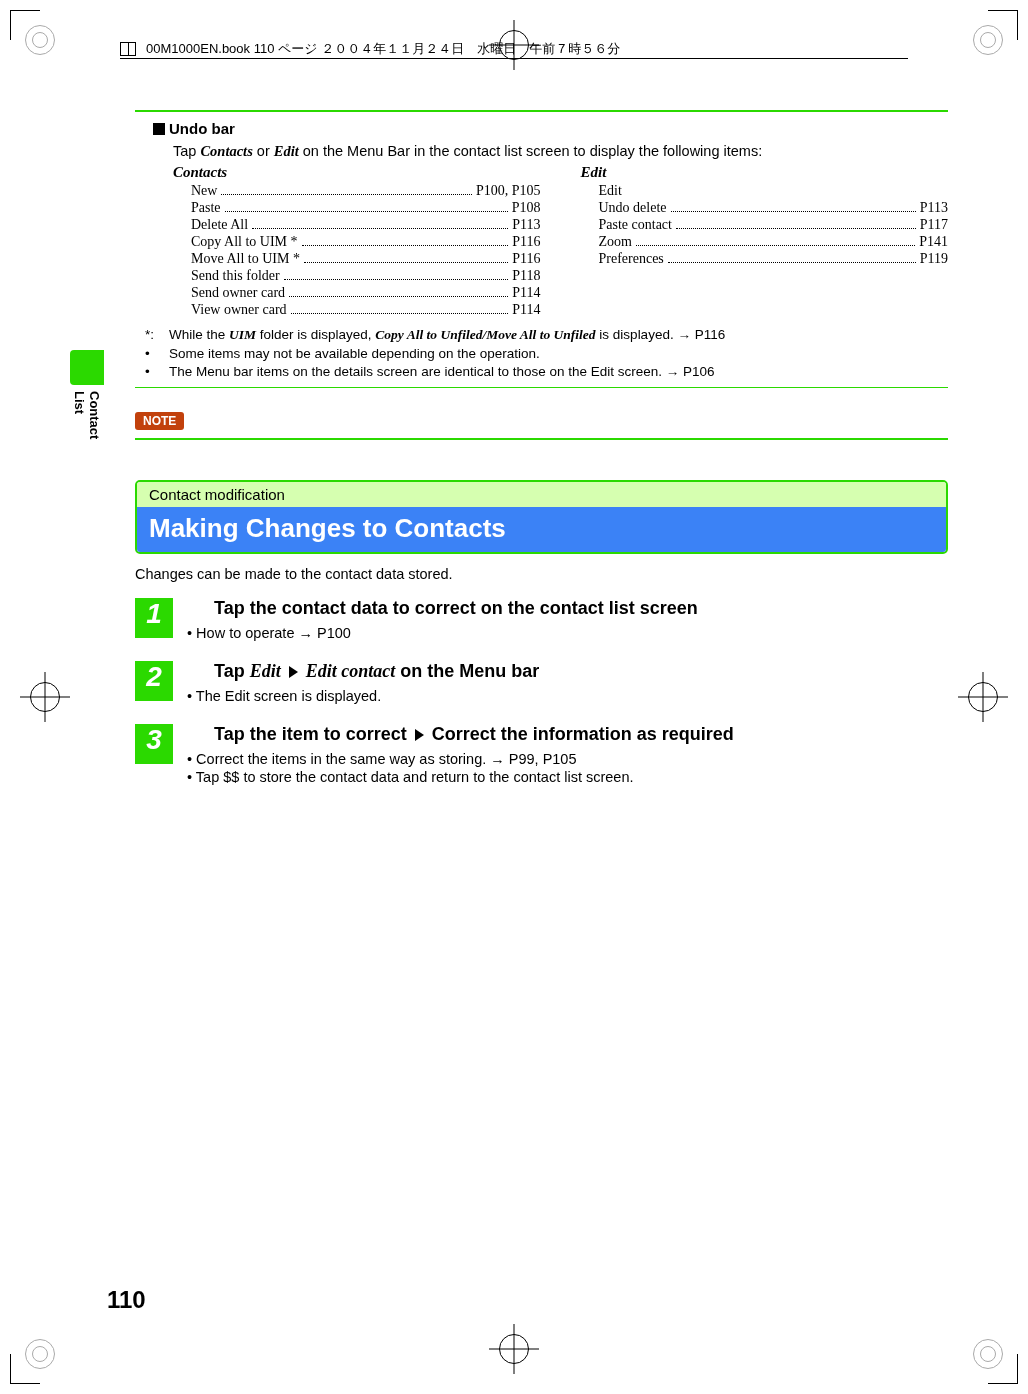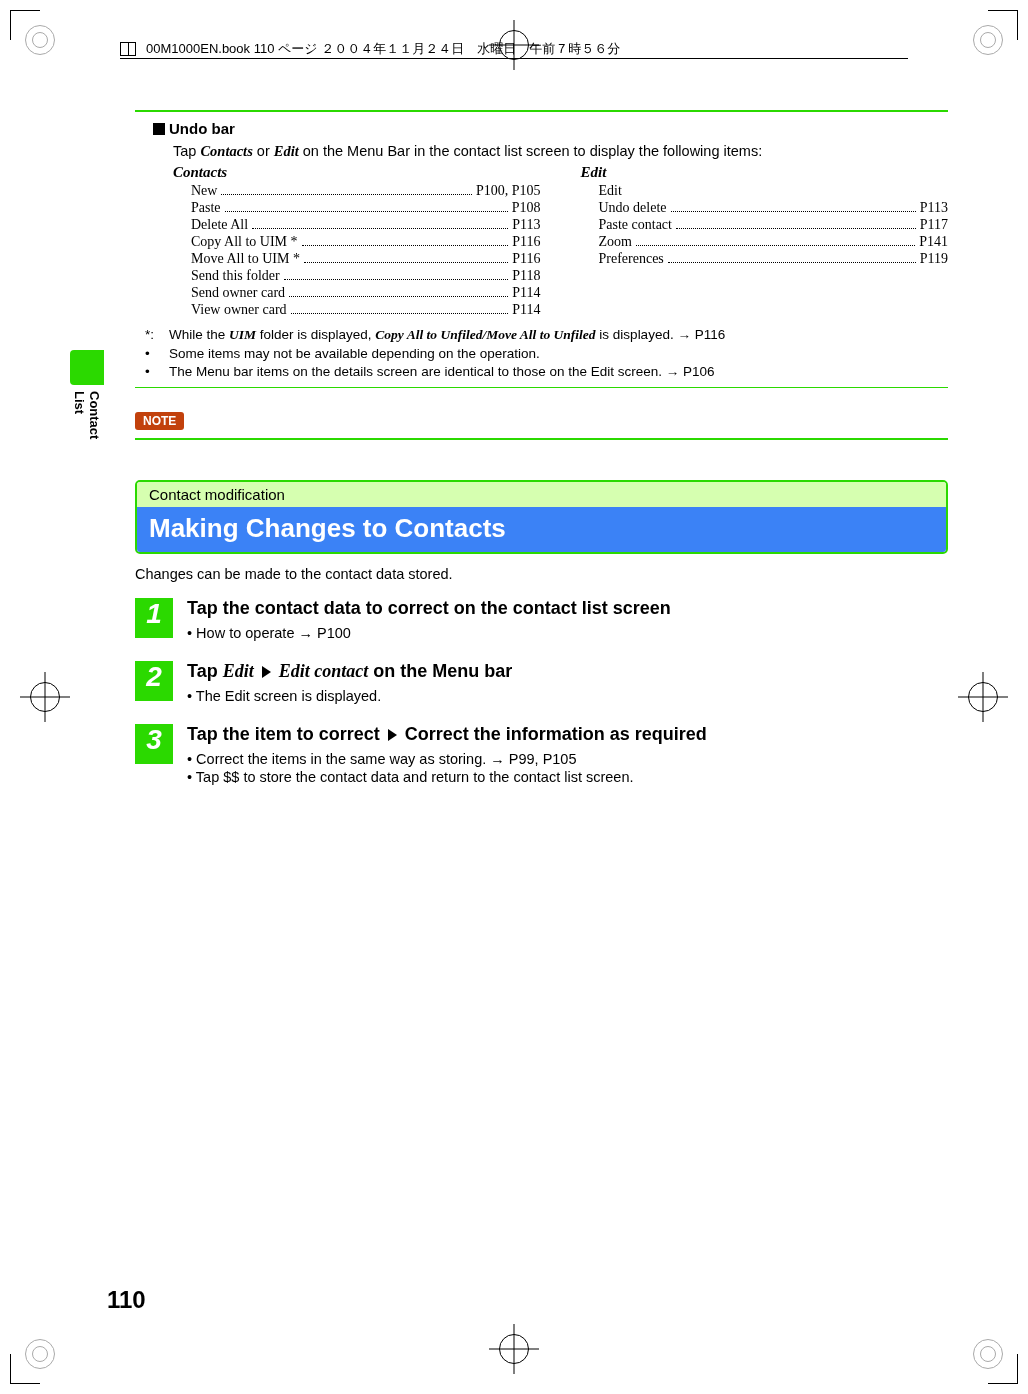--- a/index.html
+++ b/index.html
@@ -126,21 +126,21 @@
 
     .step { display:flex; margin-bottom:18px; }
     .step-num {
       width:38px; height:40px; flex:none;
       background:#2bd900; color:#fff;
       font-size:28px; font-weight:bold;
       display:flex; align-items:flex-start; justify-content:center;
       font-style:italic; padding-top:0;
     }
     .step-body { margin-left:14px; flex:1; }
-    .step-head { font-size:18px; font-weight:bold; margin-bottom:6px; }
+    .step-head { font-size:18px; font-weight:bold; margin-bottom:6px;margin-left:27px; }
     .step-bullets { font-size:14.5px; }
     .step-bullets div { margin:2px 0; }
     .step-bullets div::before { content:"•  "; }
 
     .tri { display:inline-block; width:0; height:0; border-top:6px solid transparent; border-bottom:6px solid transparent; border-left:9px solid #000; margin:0 3px; position:relative; top:1px; }
 
     .page-num { position:absolute; bottom:0; left:-28px; font-size:24px; font-weight:bold; }
   </style>
 </head>
 <body>

